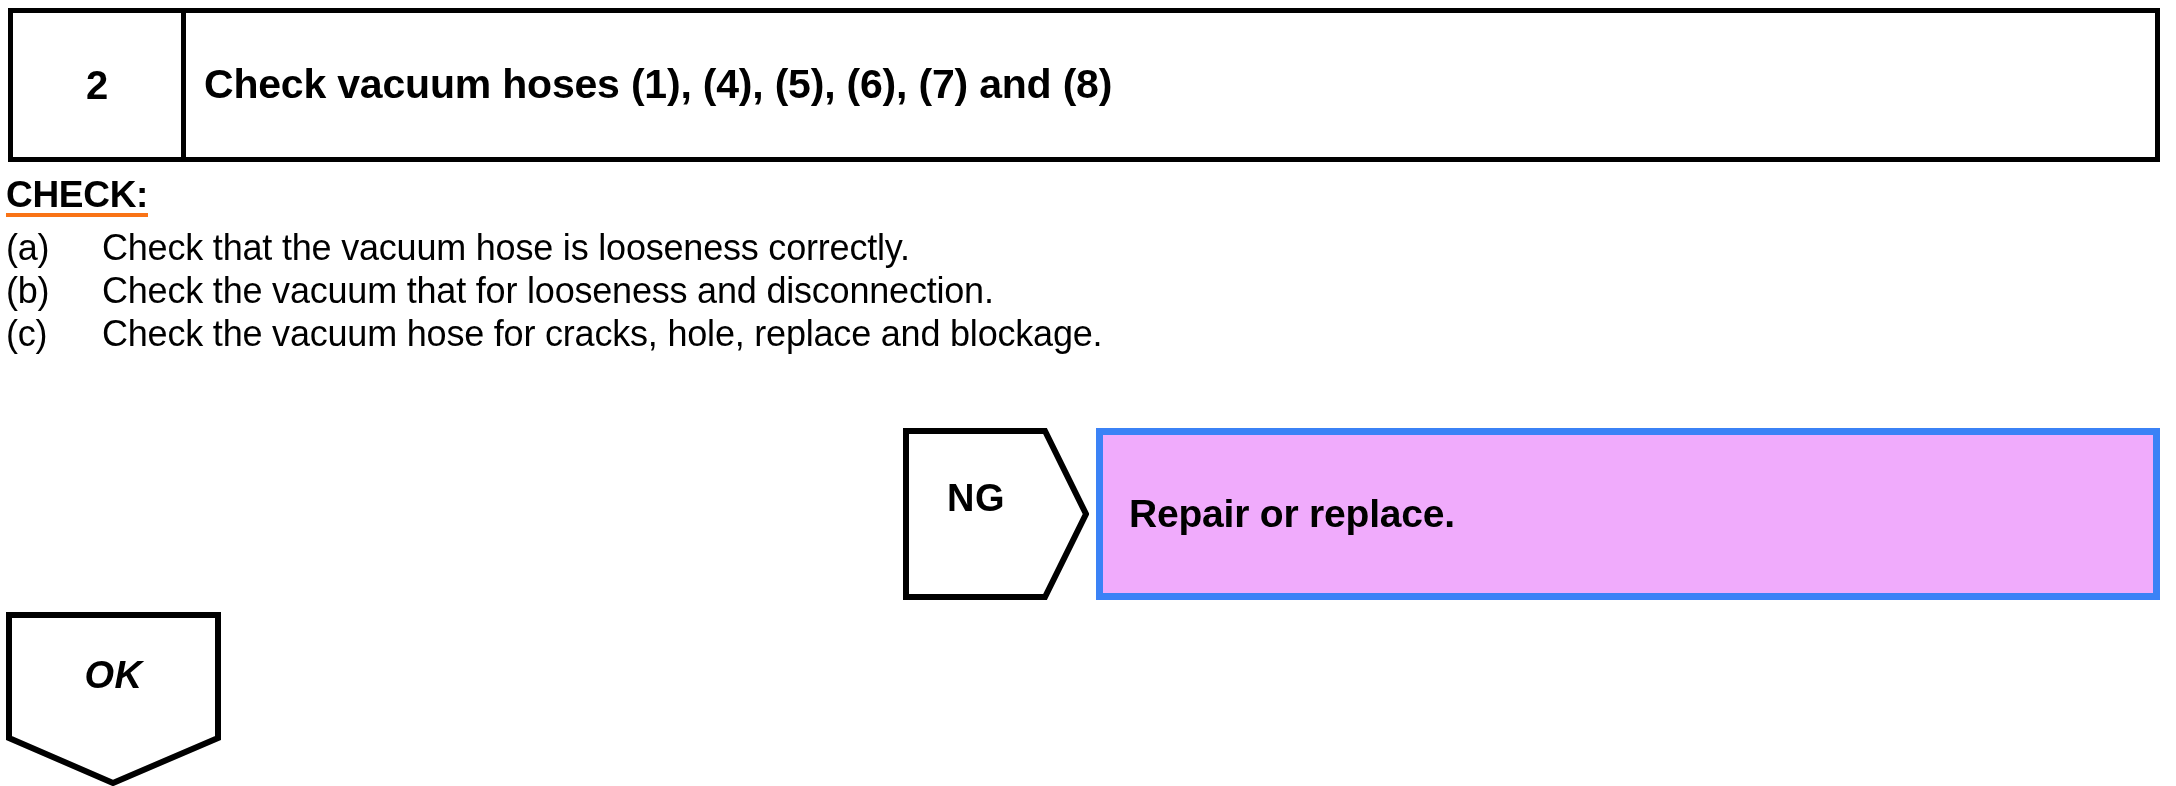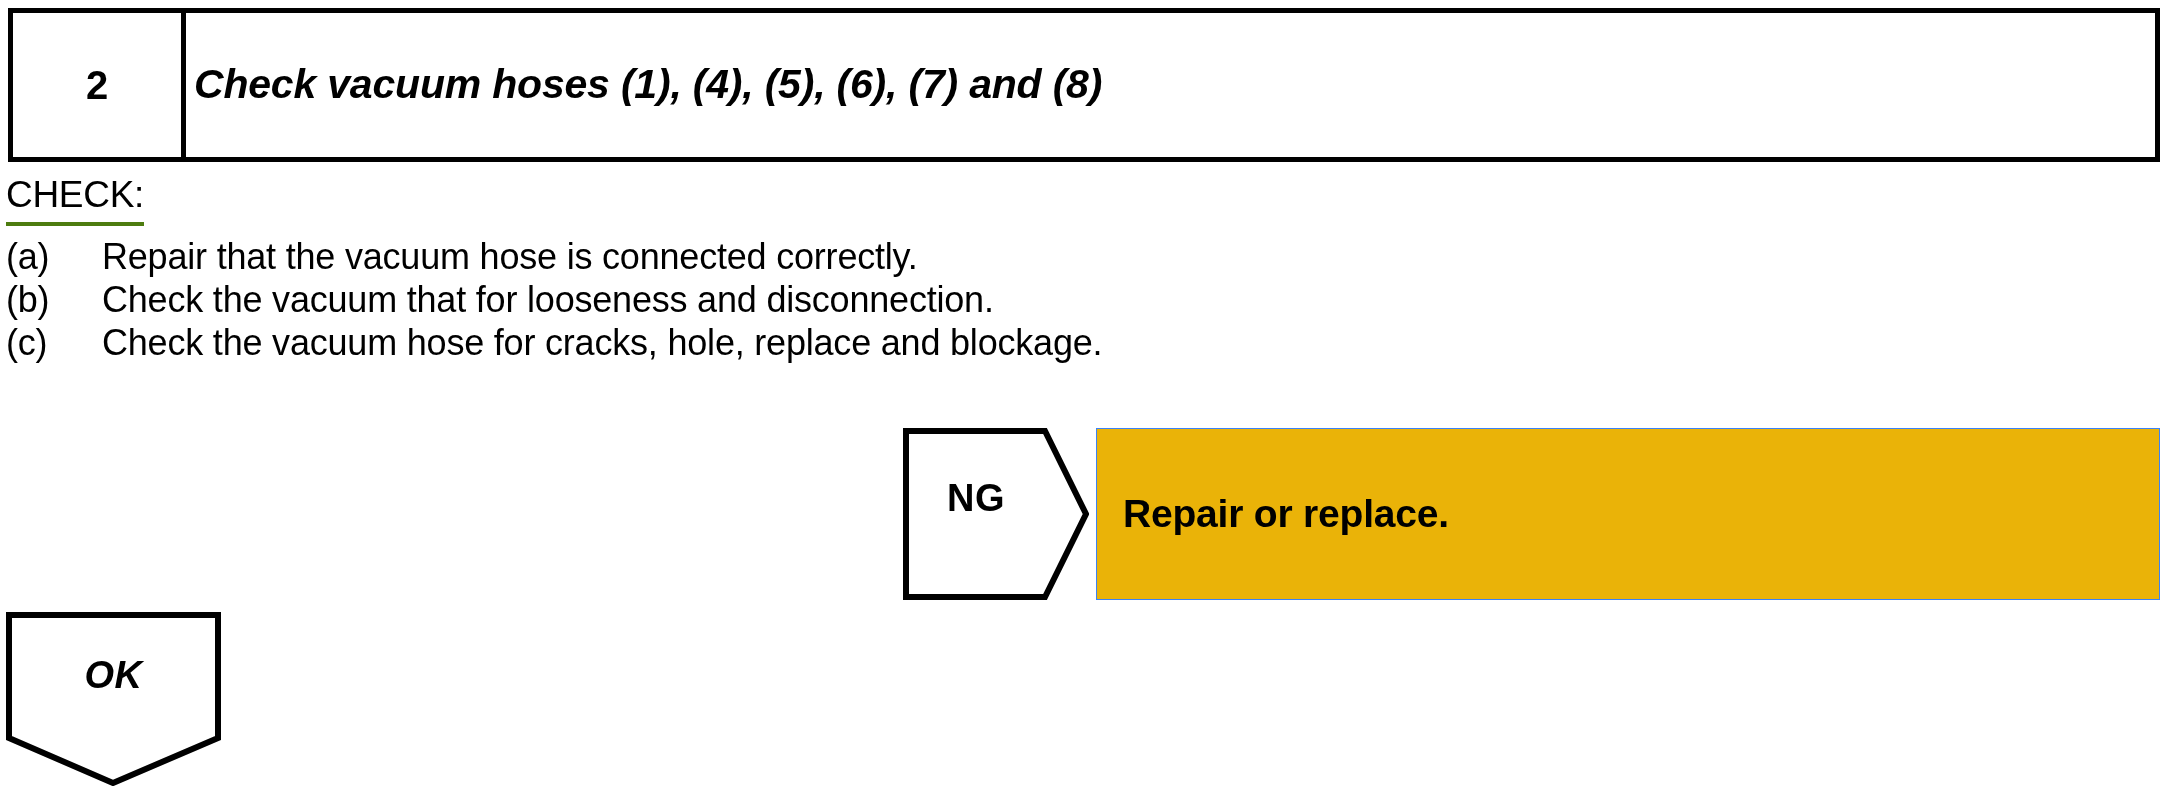--- a/index.html
+++ b/index.html
@@ -39,45 +39,44 @@
   }
   #step-number-cell .num {
     font-size: 40px;
     font-weight: bold;
     line-height: 1;
   }
   #step-title-cell {
     flex: 1 1 auto;
     display: flex;
     align-items: center;
-    padding-left: 8px;
-    font-style: italic;
+    padding-left: 18px;
   }
   #step-title-cell .title {
     font-size: 41px;
     font-weight: bold;
     letter-spacing: -0.2px;
     line-height: 1.05;
     white-space: nowrap;
   }
 
   
   #check-block {
     position: absolute;
     left: 6px;
     top: 176px;
     width: 1700px;
   }
   #check-heading {
     font-size: 37px;
-    font-weight: normal;
+    font-weight: bold;
     line-height: 1.0;
     display: inline-block;
-    border-bottom: 4px solid #4d7c0f;
-    padding-bottom: 9px;
+    border-bottom: 4px solid #f97316;
+    padding-bottom: 0;
     letter-spacing: -0.3px;
   }
   .check-list {
     margin: 10px 0 0 0;
     padding: 0;
     list-style: none;
   }
   .check-item {
     display: flex;
     align-items: baseline;
@@ -119,22 +118,22 @@
   }
 
   
   #repair-box {
     position: absolute;
     left: 1096px;
     top: 428px;
     width: 1064px;
     height: 172px;
     box-sizing: border-box;
-    border: 1px solid #3b82f6;
-    background: #eab308;
+    border: 7px solid #3b82f6;
+    background: #f0abfc;
     display: flex;
     align-items: center;
     padding-left: 26px;
   }
   #repair-box .label {
     font-size: 39px;
     font-weight: bold;
     letter-spacing: -0.2px;
     white-space: nowrap;
   }
@@ -175,21 +174,21 @@
   </div>
 </div>
 
 <div id="check-block">
   <div>
     <span id="check-heading">CHECK:</span>
   </div>
   <ul class="check-list">
     <li class="check-item">
       <span class="marker">(a)</span>
-      <span class="body">Repair that the vacuum hose is connected correctly.</span>
+      <span class="body">Check that the vacuum hose is looseness correctly.</span>
     </li>
     <li class="check-item">
       <span class="marker">(b)</span>
       <span class="body">Check the vacuum that for looseness and disconnection.</span>
     </li>
     <li class="check-item">
       <span class="marker">(c)</span>
       <span class="body">Check the vacuum hose for cracks, hole, replace and blockage.</span>
     </li>
   </ul>

